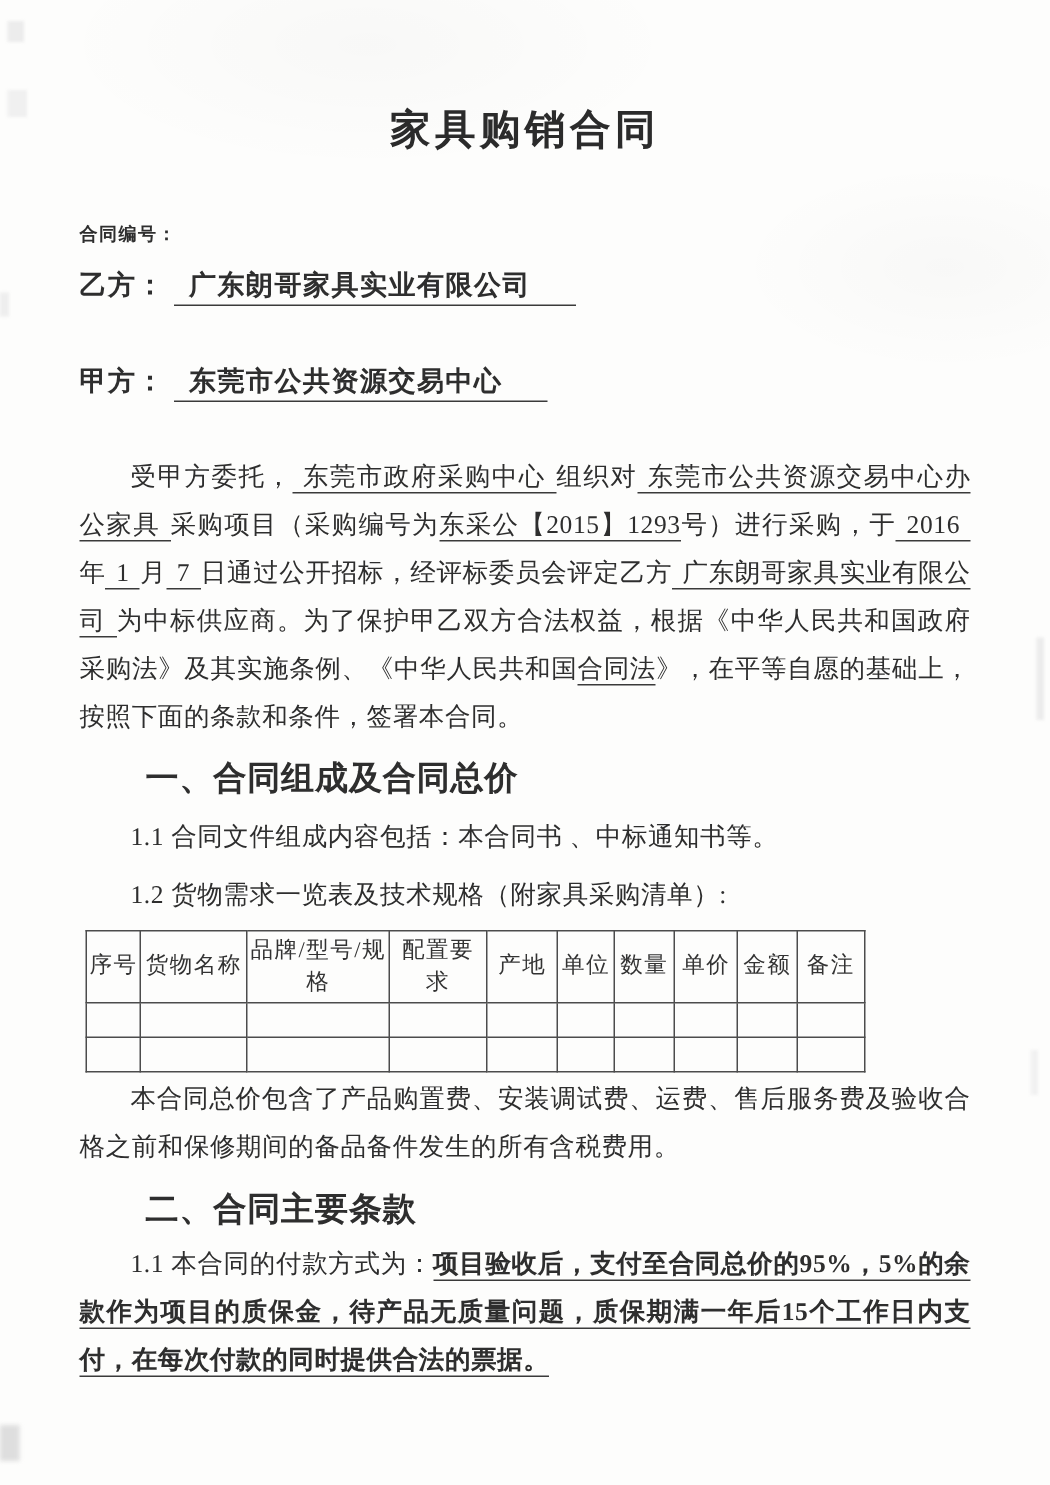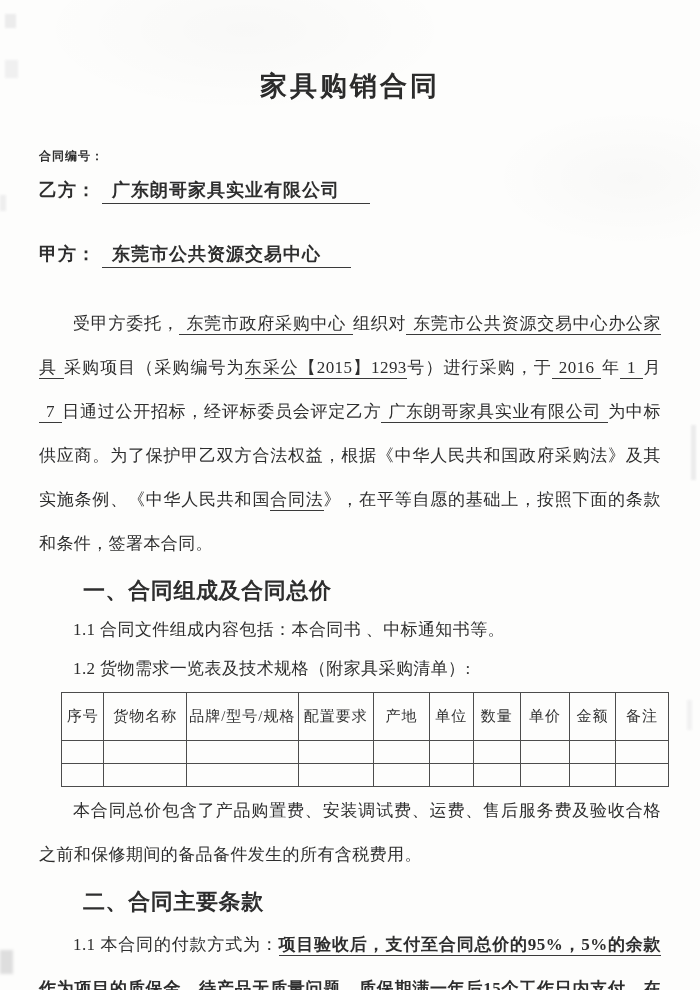--- a/index.html
+++ b/index.html
@@ -6,21 +6,21 @@
   body{
     width:700px;height:990px;
     background:#ffffff;
     font-family:"Liberation Serif","DejaVu Serif",serif;
     overflow:hidden;
   }
   .page{
     position:relative;
     width:700px;height:990px;
     box-sizing:border-box;
-    padding:0 39px;
+    padding:0 53px;
     background:
       radial-gradient(ellipse 300px 120px at 35% 3%, rgba(0,0,0,0.02), transparent 70%),
       radial-gradient(ellipse 200px 100px at 90% 18%, rgba(0,0,0,0.02), transparent 70%),
       #fdfdfc;
     color:#2e2e2e;
   }
   .title{
     margin:0;padding-top:68px;
     text-align:center;
     font-size:27px;font-weight:700;letter-spacing:3px;
@@ -34,40 +34,40 @@
   .party-row.second{margin-top:13px;}
   .party-label{display:inline-block;}
   .party-value{
     display:inline-block;
     margin-left:6px;
     padding:0 30px 1px 10px;
     border-bottom:1.5px solid #3a3a3a;
   }
   .body-text{
     margin:0;
-    font-size:17px;line-height:44px;
+    font-size:17px;line-height:32px;
     text-align:justify;
     letter-spacing:0.4px;
   }
   .indent{text-indent:2em;}
   .preamble{margin-top:34px;}
   .sec-heading{
     margin:0;padding-left:2em;
     font-size:22px;font-weight:700;
     line-height:30px;letter-spacing:0.6px;
   }
   .h1-sec{margin-top:10px;}
   .h2-sec{margin-top:10px;}
   .item{margin-top:9px;line-height:30px;}
   .u{border-bottom:1.4px solid #3a3a3a;padding-bottom:1px;}
   .b{font-weight:700;}
   .pad{padding-left:7px;padding-right:7px;}
   table.goods{
-    margin-top:8px;margin-left:22px;
-    width:608px;
+    margin-top:8px;margin-left:4px;
+    width:520px;
     border-collapse:collapse;
     table-layout:fixed;
   }
   table.goods th,table.goods td{
     border:1.3px solid #4c4c4c;
     font-size:15px;font-weight:400;
     color:#333;
     text-align:center;vertical-align:middle;
     padding:2px 1px;
     letter-spacing:1px;

